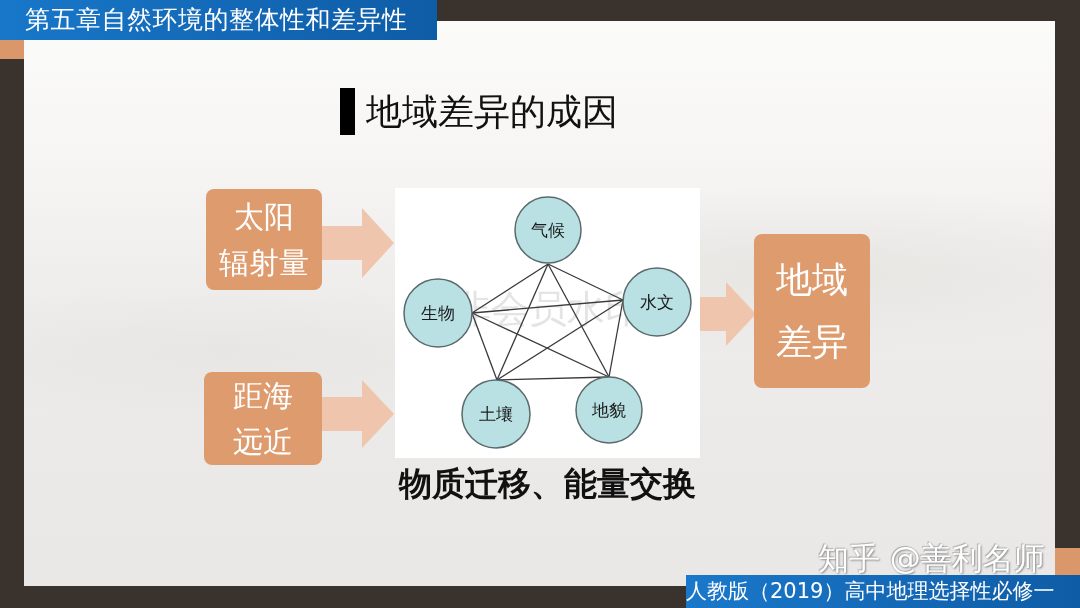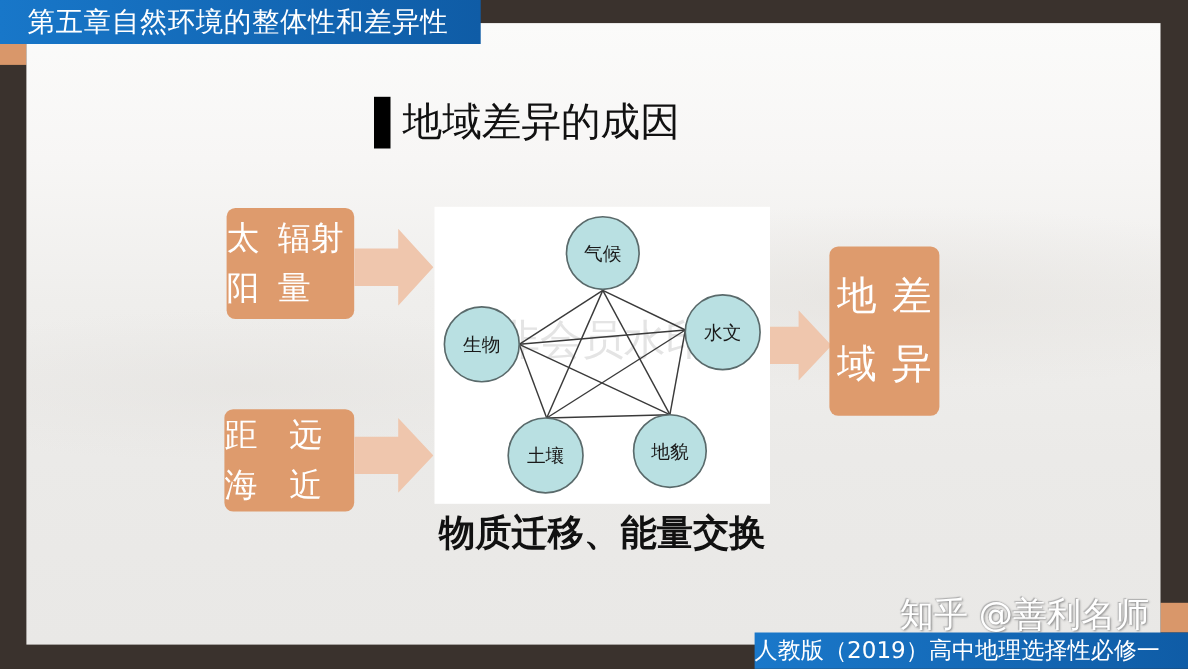--- a/index.html
+++ b/index.html
@@ -26,21 +26,21 @@
     .footer-bar {
       left: 686px; top: 575px; width: 394px; height: 33px;
       background: linear-gradient(to right, #1a78ca, #0f5ca6);
       color: #fff; font-size: 21px; line-height: 33px; box-sizing: border-box;
       white-space: nowrap;
     }
     .slide-title-bar { left: 340px; top: 88px; width: 15px; height: 47px; background: #000; }
     .slide-title { left: 366px; top: 88px; height: 47px; line-height: 47px; font-size: 36px; color: #111; white-space: nowrap; }
     .box {
       background: #de9b6d; border-radius: 8px; color: #fff;
-      display: flex; flex-direction: row; align-items: center; justify-content: center;
+      display: flex; flex-direction: column; align-items: center; justify-content: center;
       font-size: 30px; line-height: 46px;
     }
     .box.big { font-size: 36px; line-height: 62px; }
     .diagram-panel { left: 395px; top: 188px; width: 305px; height: 270px; background: #fff; }
     .caption { left: 370px; top: 460px; width: 355px; text-align: center; font-size: 33px; font-weight: bold; color: #111; line-height: 48px; white-space: nowrap; }
     .zhihu {
       left: 818px; top: 538px; font-size: 31px; color: #fff; white-space: nowrap;
       text-shadow: 1px 1px 2px #8a8a8a, -1px -1px 1px #b0b0b0;
     }
     svg text { font-family: "DejaVu Sans", sans-serif; }
@@ -104,21 +104,21 @@
     <g font-size="17" fill="#1a1a1a" text-anchor="middle">
       <text x="548" y="236">气候</text>
       <text x="657" y="308">水文</text>
       <text x="609" y="416">地貌</text>
       <text x="496" y="420">土壤</text>
       <text x="438" y="319">生物</text>
     </g>
   </svg>
 </div>
 
-<div class="abs box big" style="left:754px;top:224px;width:100px;height:154px;text-align:center;">
+<div class="abs box big" style="left:754px;top:234px;width:116px;height:154px;text-align:center;">
   <span>地域</span>
   <span>差异</span>
 </div>
 
 <div class="abs caption">物质迁移、能量交换</div>
 
 <div class="abs zhihu">知乎 @善利名师</div>
 
 <div class="abs footer-bar">
   <span>人教版（2019）高中地理选择性必修一</span>

